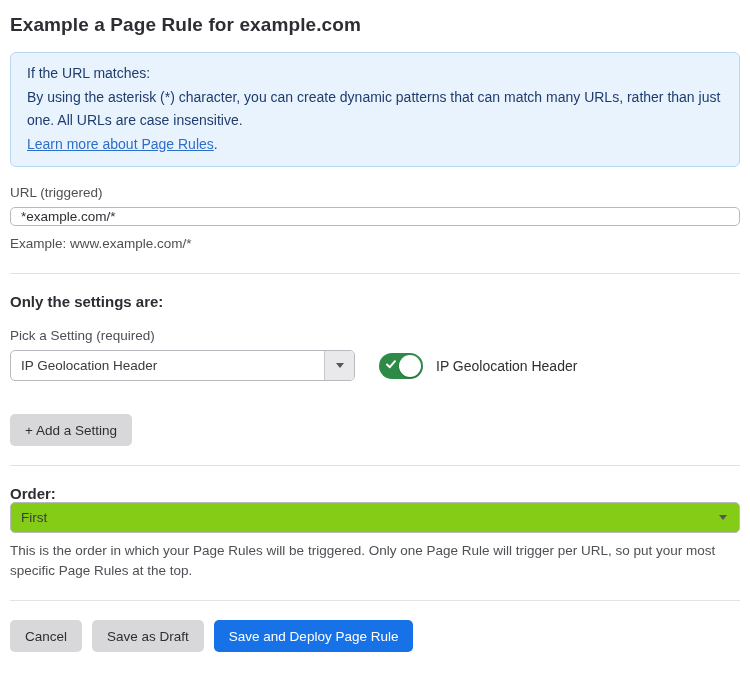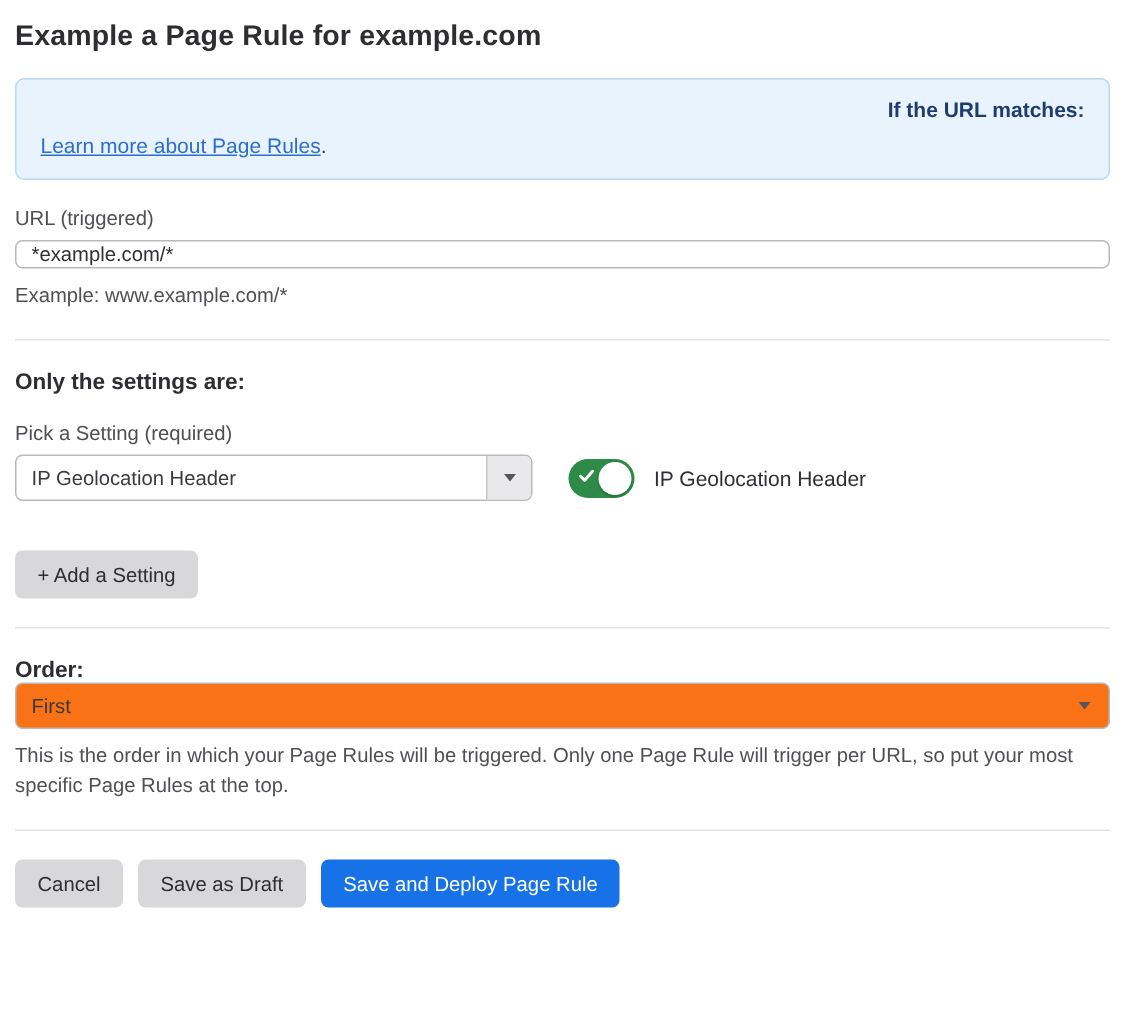--- a/index.html
+++ b/index.html
@@ -27,21 +27,21 @@
 
   .infobox{
     background:var(--info-bg);
     border:1px solid var(--info-border);
     border-radius:6px;
     padding:9px 16px 10px 16px;
     font-size:14px;line-height:23.5px;
     color:var(--info-text);
     margin-bottom:16px;
   }
-  .infobox-heading{font-weight:700;text-align:right;}
+  .infobox-heading{font-weight:400;}
   .infobox-link{color:var(--link-blue);text-decoration:underline;cursor:pointer;margin-top:23px;}
   .infobox-link-suffix{color:var(--info-text);}
 
   .field-label{font-size:13.5px;color:#4f4f55;margin:18px 0 7px 0;}
   .text-input{
     width:100%;height:19px;
     border:1px solid #b9b9bf;border-radius:5px;
     padding:0 10px;font-size:13.5px;color:#2f2f35;
     font-family:"Liberation Sans",sans-serif;
     background:#fff;outline:none;
@@ -96,38 +96,39 @@
     font-size:13.5px;font-family:"Liberation Sans",sans-serif;
     cursor:pointer;white-space:nowrap;
   }
   .btn-gray{background:#d8d8da;color:#2e2e33;}
   .btn-primary{background:var(--accent-blue);color:#fff;}
   .add-setting-btn{margin-top:33px;}
 
   .wide-select{
     position:relative;width:100%;height:31px;
     border:1px solid #b9b9bf;border-radius:5px;
-    background:#f97316;cursor:pointer;
+    background:#84cc16;cursor:pointer;
   }
   .wide-select .select-text{display:block;line-height:29px;padding:0 10px;}
   .wide-select .caret-down{
     position:absolute;right:12px;top:12px;
   }
 
   .footer-buttons{display:flex;gap:10px;margin-top:16px;}
 </style>
 </head>
 <body>
 
 <div class="container">
 
   <h1 class="page-title">Example a Page Rule for example.com</h1>
 
   <div class="infobox">
     <div class="infobox-heading">If the URL matches:</div>
+    <div class="infobox-body">By using the asterisk (*) character, you can create dynamic patterns that can match many URLs, rather than just one. All URLs are case insensitive.</div>
     <div><a class="infobox-link">Learn more about Page Rules</a><span class="infobox-link-suffix">.</span></div>
   </div>
 
   <div class="field-label">URL (triggered)</div>
   <input class="text-input" type="text" value="*example.com/*" style="">
   <div class="helper">Example: www.example.com/*</div>
 
   <hr class="divider">
 
   <h2 class="section-heading">Only the settings are:</h2>

